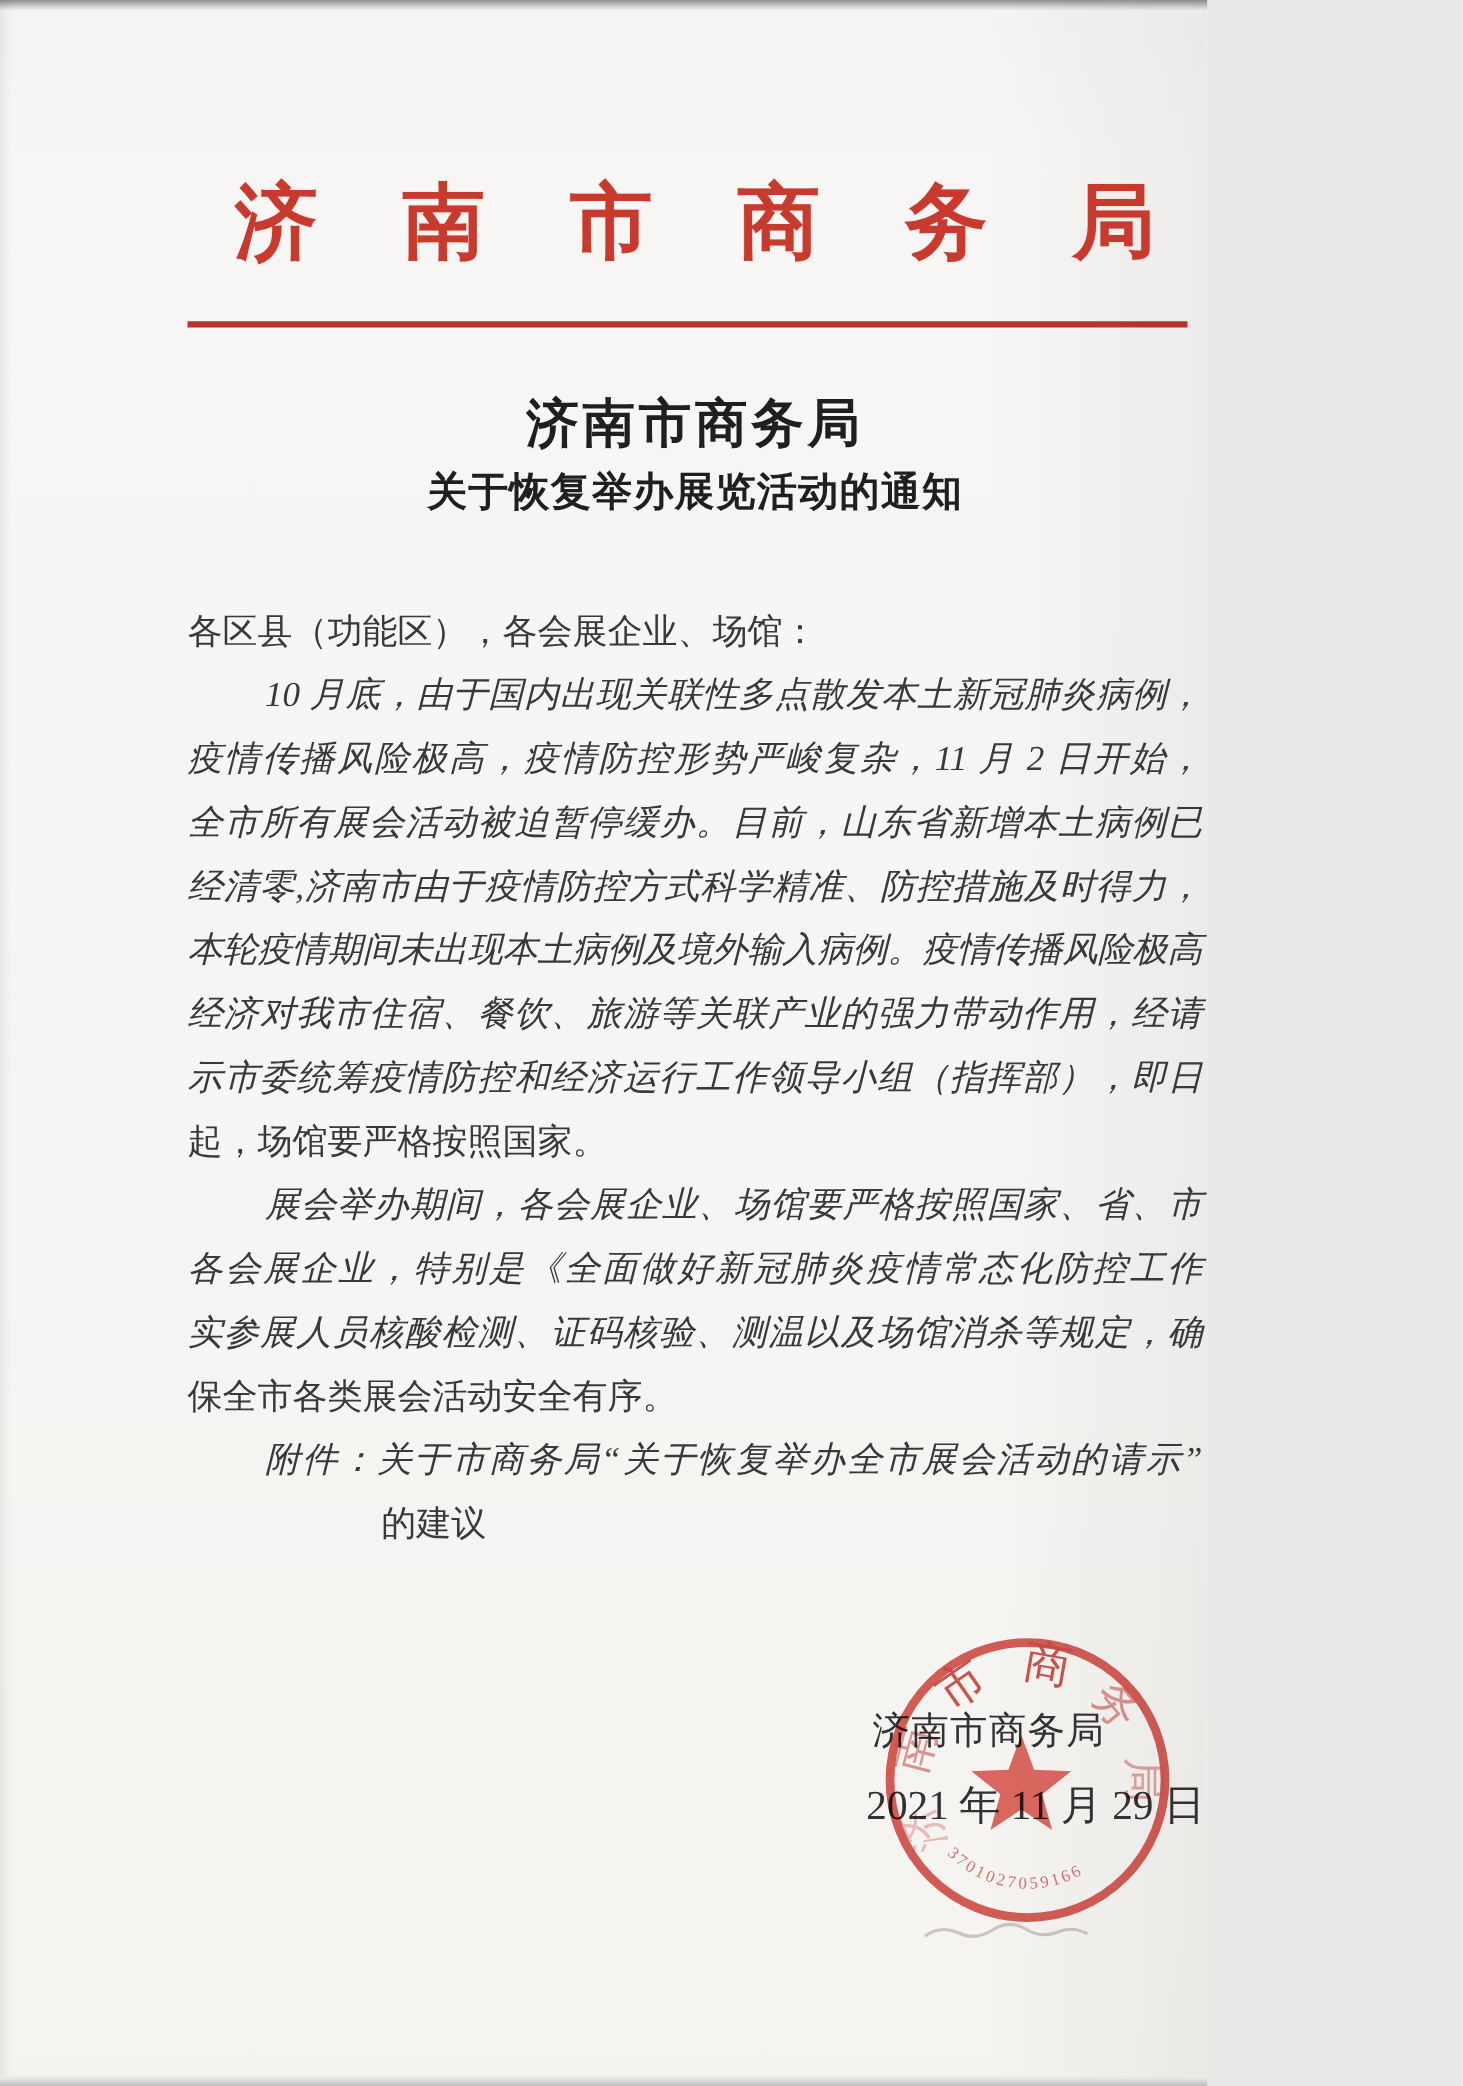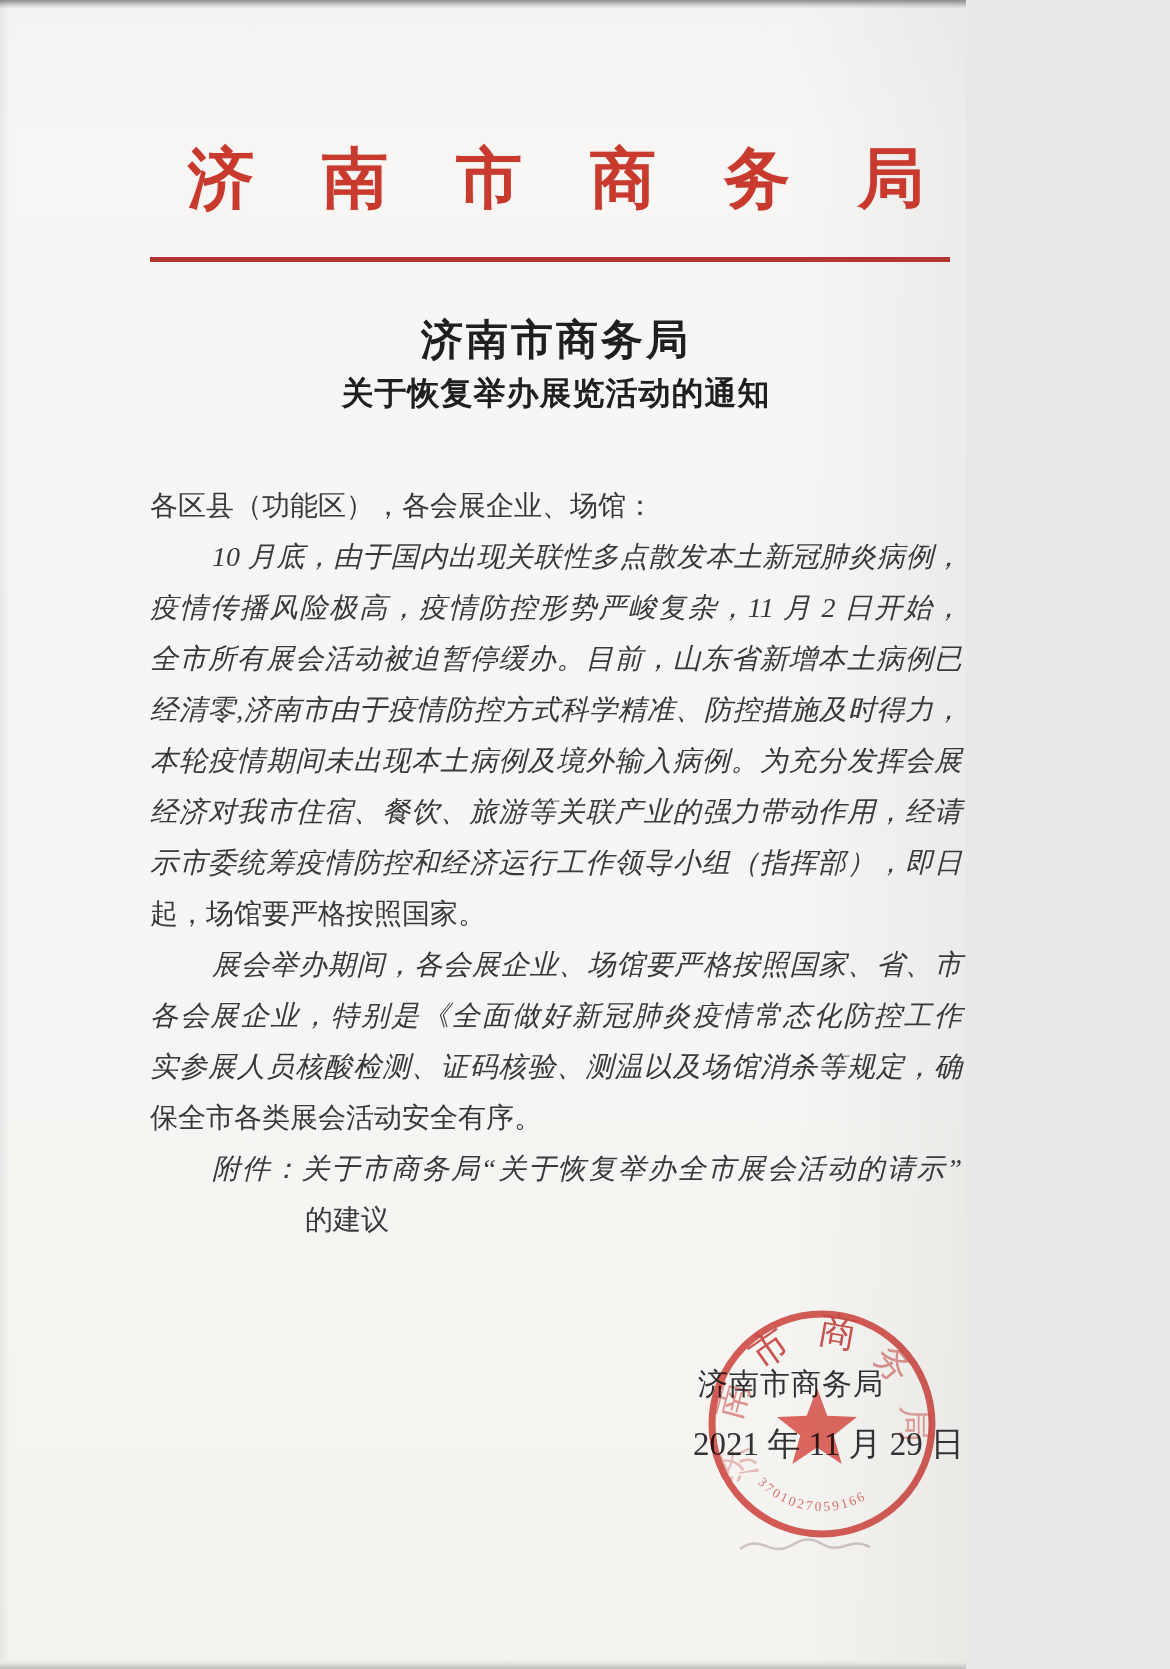--- a/index.html
+++ b/index.html
@@ -105,21 +105,21 @@
     <div class="t1">济南市商务局</div>
     <div class="t2">关于恢复举办展览活动的通知</div>
   </div>
 
   <div class="body-block">
     <div class="line">各区县（功能区），各会展企业、场馆：</div>
     <div class="line indent2 full">10 月底，由于国内出现关联性多点散发本土新冠肺炎病例，</div>
     <div class="line full">疫情传播风险极高，疫情防控形势严峻复杂，11 月 2 日开始，</div>
     <div class="line full">全市所有展会活动被迫暂停缓办。目前，山东省新增本土病例已</div>
     <div class="line full">经清零,济南市由于疫情防控方式科学精准、防控措施及时得力，</div>
-    <div class="line full">本轮疫情期间未出现本土病例及境外输入病例。为充分发挥会展</div>
+    <div class="line full">本轮疫情期间未出现本土病例及境外输入病例。疫情传播风险极高</div>
     <div class="line full">经济对我市住宿、餐饮、旅游等关联产业的强力带动作用，经请</div>
     <div class="line full">示市委统筹疫情防控和经济运行工作领导小组（指挥部），即日</div>
     <div class="line">起，场馆要严格按照国家。</div>
     <div class="line indent2 full">展会举办期间，各会展企业、场馆要严格按照国家、省、市</div>
     <div class="line full">各会展企业，特别是《全面做好新冠肺炎疫情常态化防控工作</div>
     <div class="line full">实参展人员核酸检测、证码核验、测温以及场馆消杀等规定，确</div>
     <div class="line">保全市各类展会活动安全有序。</div>
     <div class="line indent2 full">附件：关于市商务局“关于恢复举办全市展会活动的请示”</div>
     <div class="line indent5">的建议</div>
   </div>

